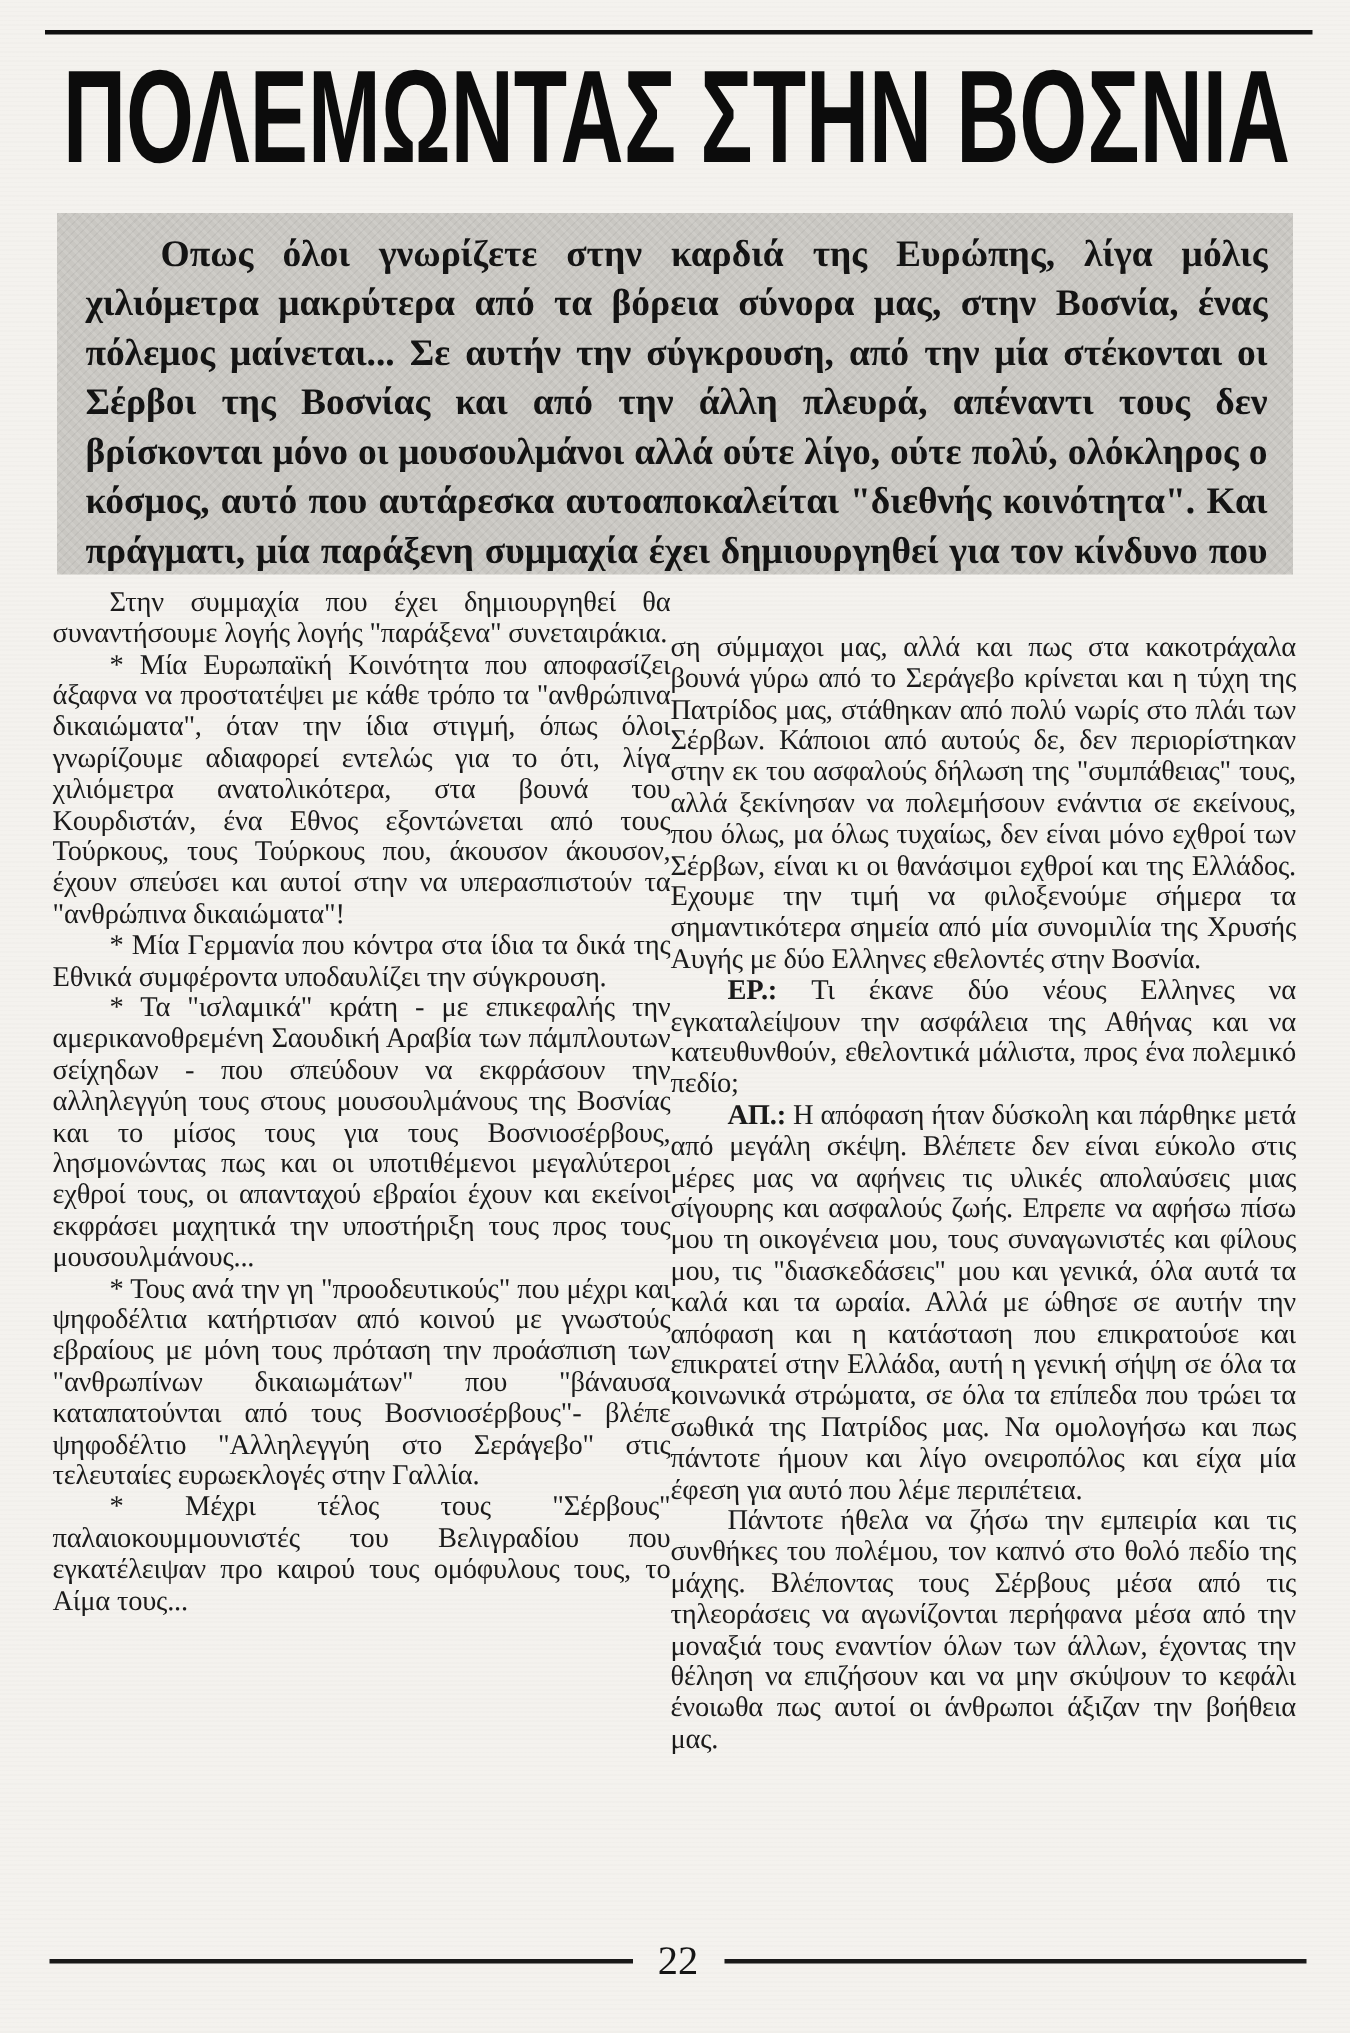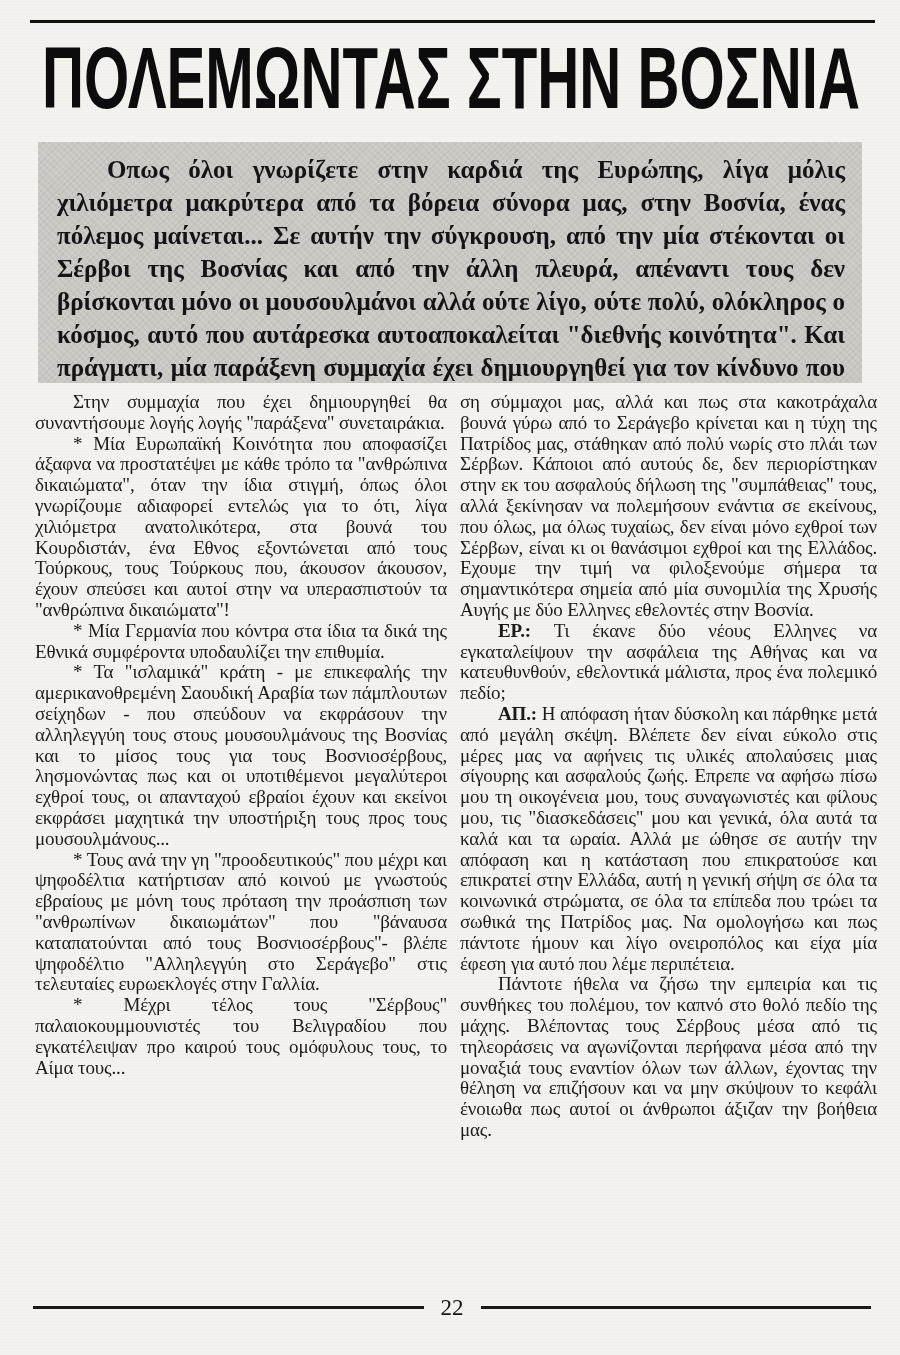--- a/index.html
+++ b/index.html
@@ -35,40 +35,40 @@
       repeating-linear-gradient(45deg, rgba(255,255,255,0.10) 0 2px, transparent 2px 5px),
       repeating-linear-gradient(-45deg, rgba(0,0,0,0.045) 0 1px, transparent 1px 4px);
     font-weight:bold;
     font-size:25px;line-height:33px;
     text-align:justify;text-indent:50px;
     color:#141414;
     overflow:hidden;
   }
   .columns{
     position:absolute;left:35px;top:392px;width:842px;height:894px;
-    display:flex;gap:13px;
+    display:flex;
   }
   .col{
     width:412px;height:894px;overflow:hidden;
     font-size:19px;line-height:20.8px;
     text-align:justify;
     color:#1b1b1b;
     letter-spacing:-0.15px;
   }
   .col.right{width:417px;}
   .col p{margin:0;text-indent:38px;}
-  .col p.no-indent{text-indent:0;}
+  .col p.no-indent{text-indent:0;margin-top:30px;}
   .col p b{font-weight:bold;margin-top:23px;}
   .footer{
     position:absolute;left:33px;top:1294px;width:838px;
     display:flex;align-items:center;gap:15px;
   }
   .footer-line{flex:1;height:3px;background:#191919;}
   .page-number{
-    font-size:23px;color:#151515;line-height:27px;
+    font-size:27px;color:#151515;line-height:27px;
     padding:0 2px;
     text-align:center;
   }
 </style>
 </head>
 <body>
 
 <div class="page">
 
   <div class="top-rule"></div>
@@ -78,21 +78,21 @@
       <text x="0" y="70" font-size="88" font-weight="bold" font-family="Liberation Sans, DejaVu Sans, sans-serif" fill="#0c0c0c" textLength="818" lengthAdjust="spacingAndGlyphs">ΠΟΛΕΜΩΝΤΑΣ ΣΤΗΝ ΒΟΣΝΙΑ</text>
     </svg>
   </div>
 
   <div class="intro">Οπως όλοι γνωρίζετε στην καρδιά της Ευρώπης, λίγα μόλις χιλιόμετρα μακρύτερα από τα βόρεια σύνορα μας, στην Βοσνία, ένας πόλεμος μαίνεται... Σε αυτήν την σύγκρουση, από την μία στέκονται οι Σέρβοι της Βοσνίας και από την άλλη πλευρά, απέναντι τους δεν βρίσκονται μόνο οι μουσουλμάνοι αλλά ούτε λίγο, ούτε πολύ, ολόκληρος ο κόσμος, αυτό που αυτάρεσκα αυτοαποκαλείται "διεθνής κοινότητα". Και πράγματι, μία παράξενη συμμαχία έχει δημιουργηθεί για τον κίνδυνο που αποτελεί για τους παγκόσμιους συνομώτες ένα Εθνος που θέλει να ζήσει ανεξάρτητο, και όχι μόνο θέλει, αλλά έχει και το θράσος να πολεμά γι’ αυτό.</div>
 
   <div class="columns">
     <div class="col left" id="col-left">
         <p>Στην συμμαχία που έχει δημιουργηθεί θα συναντήσουμε λογής λογής "παράξενα" συνεταιράκια.</p>
         <p>* Μία Ευρωπαϊκή Κοινότητα που αποφασίζει άξαφνα να προστατέψει με κάθε τρόπο τα "ανθρώπινα δικαιώματα", όταν την ίδια στιγμή, όπως όλοι γνωρίζουμε αδιαφορεί εντελώς για το ότι, λίγα χιλιόμετρα ανατολικότερα, στα βουνά του Κουρδιστάν, ένα Εθνος εξοντώνεται από τους Τούρκους, τους Τούρκους που, άκουσον άκουσον, έχουν σπεύσει και αυτοί στην να υπερασπιστούν τα "ανθρώπινα δικαιώματα"!</p>
-        <p>* Μία Γερμανία που κόντρα στα ίδια τα δικά της Εθνικά συμφέροντα υποδαυλίζει την επιθυμία.</p>
+        <p>* Μία Γερμανία που κόντρα στα ίδια τα δικά της Εθνικά συμφέροντα υποδαυλίζει την σύγκρουση.</p>
         <p>* Τα "ισλαμικά" κράτη - με επικεφαλής την αμερικανοθρεμένη Σαουδική Αραβία των πάμπλουτων σείχηδων - που σπεύδουν να εκφράσουν την αλληλεγγύη τους στους μουσουλμάνους της Βοσνίας και το μίσος τους για τους Βοσνιοσέρβους, λησμονώντας πως και οι υποτιθέμενοι μεγαλύτεροι εχθροί τους, οι απανταχού εβραίοι έχουν και εκείνοι εκφράσει μαχητικά την υποστήριξη τους προς τους μουσουλμάνους...</p>
         <p>* Τους ανά την γη "προοδευτικούς" που μέχρι και ψηφοδέλτια κατήρτισαν από κοινού με γνωστούς εβραίους με μόνη τους πρόταση την προάσπιση των "ανθρωπίνων δικαιωμάτων" που "βάναυσα καταπατούνται από τους Βοσνιοσέρβους"- βλέπε ψηφοδέλτιο "Αλληλεγγύη στο Σεράγεβο" στις τελευταίες ευρωεκλογές στην Γαλλία.</p>
         <p>* Μέχρι τέλος τους "Σέρβους" παλαιοκουμμουνιστές του Βελιγραδίου που εγκατέλειψαν προ καιρού τους ομόφυλους τους, το Αίμα τους...</p>
       </div>
     <div class="col right" id="col-right">
         <p class="no-indent">ση σύμμαχοι μας, αλλά και πως στα κακοτράχαλα βουνά γύρω από το Σεράγεβο κρίνεται και η τύχη της Πατρίδος μας, στάθηκαν από πολύ νωρίς στο πλάι των Σέρβων. Κάποιοι από αυτούς δε, δεν περιορίστηκαν στην εκ του ασφαλούς δήλωση της "συμπάθειας" τους, αλλά ξεκίνησαν να πολεμήσουν ενάντια σε εκείνους, που όλως, μα όλως τυχαίως, δεν είναι μόνο εχθροί των Σέρβων, είναι κι οι θανάσιμοι εχθροί και της Ελλάδος. Εχουμε την τιμή να φιλοξενούμε σήμερα τα σημαντικότερα σημεία από μία συνομιλία της Χρυσής Αυγής με δύο Ελληνες εθελοντές στην Βοσνία.</p>
         <p><b>ΕΡ.: </b>Τι έκανε δύο νέους Ελληνες να εγκαταλείψουν την ασφάλεια της Αθήνας και να κατευθυνθούν, εθελοντικά μάλιστα, προς ένα πολεμικό πεδίο;</p>
         <p><b>ΑΠ.: </b>Η απόφαση ήταν δύσκολη και πάρθηκε μετά από μεγάλη σκέψη. Βλέπετε δεν είναι εύκολο στις μέρες μας να αφήνεις τις υλικές απολαύσεις μιας σίγουρης και ασφαλούς ζωής.  Επρεπε να αφήσω πίσω μου τη οικογένεια μου, τους συναγωνιστές και φίλους μου, τις "διασκεδάσεις" μου και γενικά, όλα αυτά τα καλά και τα ωραία. Αλλά με ώθησε σε αυτήν την απόφαση και η κατάσταση που επικρατούσε και επικρατεί στην Ελλάδα, αυτή η γενική σήψη σε όλα τα κοινωνικά στρώματα, σε όλα τα επίπεδα που τρώει τα σωθικά της Πατρίδος μας. Να ομολογήσω και πως πάντοτε ήμουν και λίγο ονειροπόλος και είχα μία έφεση για αυτό που λέμε περιπέτεια.</p>
         <p>Πάντοτε ήθελα να ζήσω την εμπειρία και τις συνθήκες του πολέμου, τον καπνό στο θολό πεδίο της μάχης. Βλέποντας τους Σέρβους μέσα από τις τηλεοράσεις να αγωνίζονται περήφανα μέσα από την μοναξιά τους εναντίον όλων των άλλων, έχοντας την θέληση να επιζήσουν και να μην σκύψουν το κεφάλι ένοιωθα πως αυτοί οι άνθρωποι άξιζαν την βοήθεια μας.</p>
       </div>

